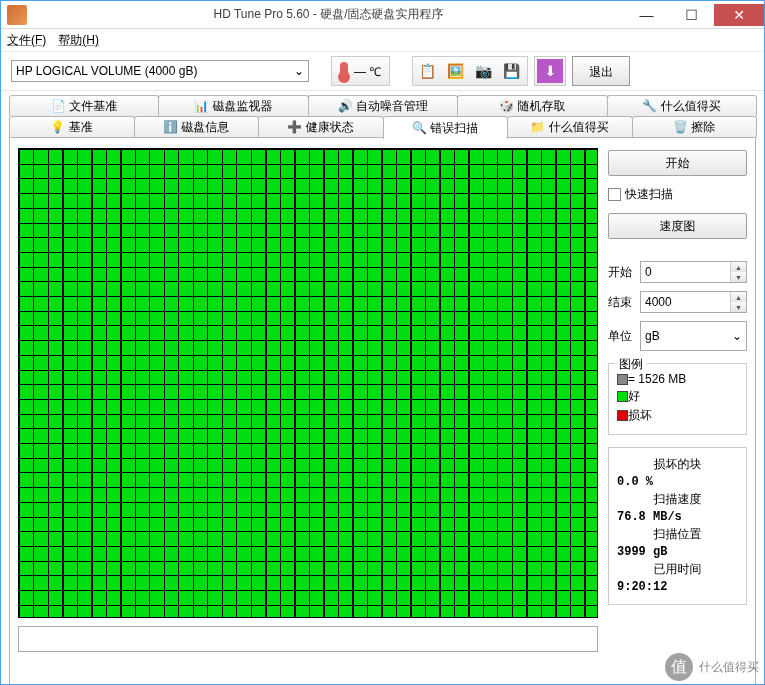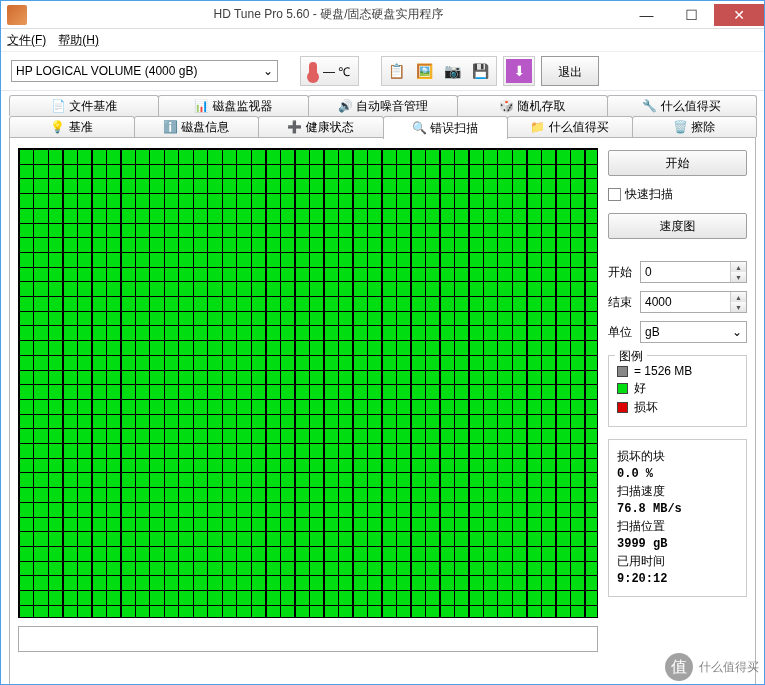--- a/index.html
+++ b/index.html
@@ -8,21 +8,21 @@
 .titlebar-icon { width: 20px; height: 20px; margin: 0 6px; background: linear-gradient(135deg,#d06a2c,#e89a5c); border-radius: 2px; }
 .titlebar-title { flex: 1; text-align: center; color: #404040; }
 .titlebar-btns { display: flex; }
 .titlebar-btn { width: 45px; height: 22px; display: flex; align-items: center; justify-content: center; color: #333; font-size: 14px; }
 .titlebar-btn.close { background: #c75050; color: #fff; width: 50px; }
 
 .menubar { height: 22px; display: flex; align-items: center; padding: 0 6px; gap: 12px; background:#fff; }
 .menubar span { text-decoration: underline; text-decoration-color:#999;text-align:right; }
 
 .toolbar { height: 40px; display: flex; align-items: center; padding: 2px 10px; border-top:1px solid #eee; border-bottom:1px solid #e3e6ea; gap: 6px; }
-.drive-select { width: 267px; height: 22px; border: 1px solid #a0a0a0; background:#fff; font-family: "Courier New", monospace; padding: 0 4px; display:flex; align-items:center; justify-content:space-between; }
+.drive-select { width: 298px; height: 22px; border: 1px solid #a0a0a0; background:#fff; font-family: "Courier New", monospace; padding: 0 4px; display:flex; align-items:center; justify-content:space-between; }
 .temp-box { height: 30px; padding: 0 8px; border: 1px solid #ccc; display: flex; align-items: center; gap: 6px; background: linear-gradient(#fefefe,#ebebeb); }
 .thermo { width: 8px; height: 18px; background: #e06060; border-radius: 4px 4px 2px 2px; position:relative; }
 .thermo::after { content:''; position:absolute; bottom:-3px; left:-2px; width:12px; height:12px; background:#e06060; border-radius:50%; }
 .tb-group { display:flex; gap:2px; padding: 2px; border:1px solid #ccc; background: linear-gradient(#fefefe,#ebebeb); }
 .tb-btn { width: 26px; height: 24px; display:flex; align-items:center; justify-content:center; font-size:14px; }
 .exit-btn { height: 30px; padding: 7px 16px; border: 1px solid #999; background: linear-gradient(#fefefe,#e5e5e5); }
 
 .tabs-area { padding: 4px 8px 0 8px; }
 .tab-row { display:flex; }
 .tab { flex:1; height: 21px; border: 1px solid #b5b5b5; border-bottom: none; background: linear-gradient(#fefefe,#ececec); display:flex; align-items:center; justify-content:center; gap:4px; margin-right:-1px; border-radius: 3px 3px 0 0; cursor:default; }
@@ -39,26 +39,26 @@
 
 .side { flex:1; display:flex; flex-direction:column; gap:8px; padding-top:2px; }
 .btn { height: 26px; border:1px solid #a0a0a0; background: linear-gradient(#fcfcfc,#e6e6e6); width:100%; border-radius:2px; }
 .chk-row { display:flex; align-items:center; gap:4px; padding:2px 0; }
 .chk { width:13px; height:13px; border:1px solid #888; background:#fff; }
 .field-row { display:flex; align-items:center; gap:4px; }
 .field-row label { width:28px; }
 .spinner { flex:1; height:22px; border:1px solid #aaa; display:flex; align-items:center; padding:0 4px; background:#fff; position:relative; }
 .spin-btns { position:absolute; right:0; top:0; width:16px; height:100%; border-left:1px solid #ccc; display:flex; flex-direction:column; }
 .spin-btns div { flex:1; display:flex; align-items:center; justify-content:center; font-size:7px; color:#555; background:linear-gradient(#fafafa,#e4e4e4); }
-.select { flex:1; height:22px; border:1px solid #aaa; background:#fff; display:flex; align-items:center; justify-content:space-between; padding:0 4px; }
+.select { flex:1; height:30px; border:1px solid #aaa; background:#fff; display:flex; align-items:center; justify-content:space-between; padding:0 4px; }
 .group-box { border:1px solid #ccc; padding: 6px 8px 8px 8px; position:relative; margin-top:4px; }
 .group-box .gtitle { position:absolute; top:-8px; left:6px; background:#fff; padding:0 4px; }
-.legend-item { display:flex; align-items:center; gap:6px; margin:2px 0; }
+.legend-item { display:flex; align-items:center; margin:2px 0; }
 .sq { width:11px; height:11px; border:1px solid #444; }
-.stats div { margin: 2px 0; }
+.stats div { margin: 2px 0; text-align: center; }
 .stats .val { text-align:left; font-family:"Courier New",monospace; font-weight:bold; padding-right:4px; }
 .watermark { position:absolute; right:6px; bottom:4px; display:flex; align-items:center; gap:6px; opacity:.6; font-size:13px; color:#333; }
 .wm-circle { width:28px; height:28px; border-radius:50%; background:#666; color:#fff; display:flex; align-items:center; justify-content:center; font-size:16px; }
 </style>
 </head>
 <body>
 
 <div class="titlebar">
   <div class="titlebar-icon"></div>
   <div class="titlebar-title">HD Tune Pro 5.60 - 硬盘/固态硬盘实用程序</div>

